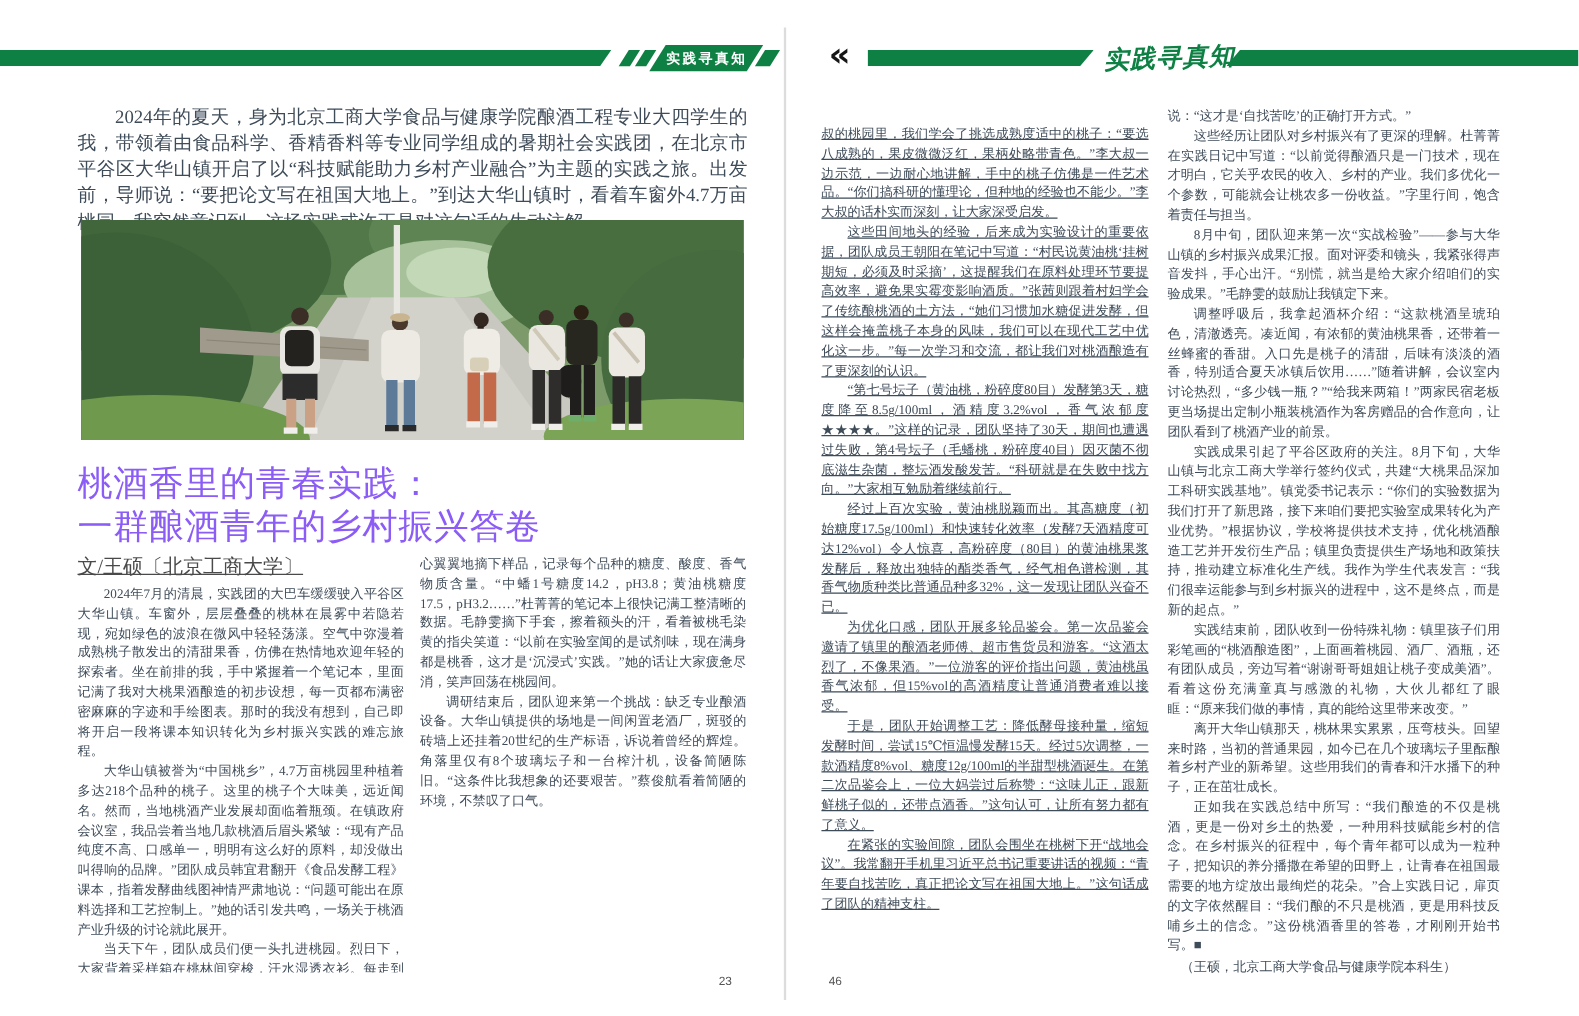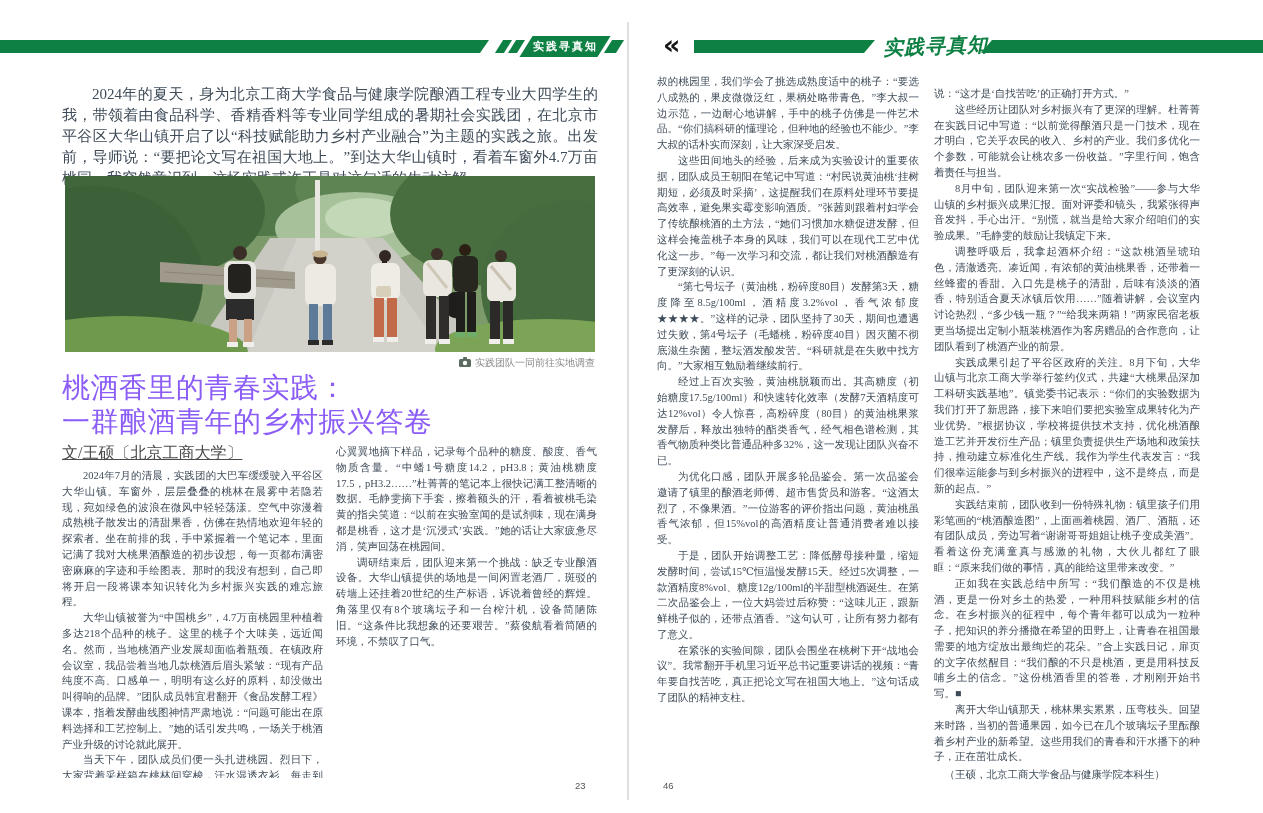--- a/index.html
+++ b/index.html
@@ -52,21 +52,21 @@
     font-size:28px; line-height:34px; color:#8b5cf6; letter-spacing:0.5px; font-weight:400;
   }
   .byline { position:absolute; left:62px; top:443px; font-size:16px; color:#4a4a4a;text-decoration:underline; }
   
   .col {
     position:absolute; text-align:justify; color:#3e4b58;
     font-size:10.5px; line-height:15.8px; overflow:hidden;
   }
   #lcol1 { left:62px;  top:468px; width:261px; height:310px; }
   #lcol2 { left:336px; top:444px; width:261px; height:310px; }
-  #rcol1 { left:657px; top:74px;  width:262px; height:698px; }
+  #rcol1 { left:657px; top:100px;  width:262px; height:698px;text-decoration:underline; }
   #rcol2 { left:934px; top:86px;  width:266px; height:698px; }
   .para { margin:0; }
   .ind { text-indent:2em; }
   .attribution { margin:2px 0 0 0; text-indent:1em; }
   .pagenum {
     position:absolute; top:780px; font-size:9.5px; color:#555;
     font-family:"Liberation Sans",sans-serif;
   }
   #pn-left { left:575px; } #pn-right { left:663px; }
 </style>
@@ -158,27 +158,20 @@
       <circle cx="436" cy="80" r="6" fill="#3a2e26"></circle>
       <rect x="422" y="86" width="29" height="40" rx="7" fill="#ece8e2"></rect>
       <line x1="426" y1="90" x2="446" y2="114" stroke="#c9c2b2" stroke-width="3"></line>
       <rect x="425" y="125" width="10" height="40" fill="#2b2a28"></rect>
       <rect x="438" y="125" width="10" height="40" fill="#2b2a28"></rect>
       <rect x="424" y="163" width="11" height="5" fill="#efeeea"></rect>
       <rect x="438" y="163" width="11" height="5" fill="#efeeea"></rect>
     </svg>
   </div>
 
-  <div class="caption">
-    <svg width="12" height="10" viewBox="0 0 12 10">
-      <rect x="0" y="2" width="12" height="8" rx="1.5" fill="#5c6b60"></rect>
-      <rect x="4" y="0" width="4" height="3" rx="1" fill="#5c6b60"></rect>
-      <circle cx="6" cy="6" r="2.2" fill="#ffffff"></circle>
-    </svg><span>实践团队一同前往实地调查</span>
-  </div>
 
   <div class="title">
     <div>桃酒香里的青春实践：</div>
     <div>一群酿酒青年的乡村振兴答卷</div>
   </div>
 
   <div class="byline">文/王硕〔北京工商大学〕</div>
 
   <div class="col" id="lcol1">
       <p class="para ind">2024年7月的清晨，实践团的大巴车缓缓驶入平谷区大华山镇。车窗外，层层叠叠的桃林在晨雾中若隐若现，宛如绿色的波浪在微风中轻轻荡漾。空气中弥漫着成熟桃子散发出的清甜果香，仿佛在热情地欢迎年轻的探索者。坐在前排的我，手中紧握着一个笔记本，里面记满了我对大桃果酒酿造的初步设想，每一页都布满密密麻麻的字迹和手绘图表。那时的我没有想到，自己即将开启一段将课本知识转化为乡村振兴实践的难忘旅程。</p>
@@ -200,22 +193,22 @@
       <p class="para ind">在紧张的实验间隙，团队会围坐在桃树下开“战地会议”。我常翻开手机里习近平总书记重要讲话的视频：“青年要自找苦吃，真正把论文写在祖国大地上。”这句话成了团队的精神支柱。</p>
     </div>
   <div class="col" id="rcol2">
     <div>
         <p class="para">说：“这才是‘自找苦吃’的正确打开方式。”</p>
         <p class="para ind">这些经历让团队对乡村振兴有了更深的理解。杜菁菁在实践日记中写道：“以前觉得酿酒只是一门技术，现在才明白，它关乎农民的收入、乡村的产业。我们多优化一个参数，可能就会让桃农多一份收益。”字里行间，饱含着责任与担当。</p>
         <p class="para ind">8月中旬，团队迎来第一次“实战检验”——参与大华山镇的乡村振兴成果汇报。面对评委和镜头，我紧张得声音发抖，手心出汗。“别慌，就当是给大家介绍咱们的实验成果。”毛静雯的鼓励让我镇定下来。</p>
         <p class="para ind">调整呼吸后，我拿起酒杯介绍：“这款桃酒呈琥珀色，清澈透亮。凑近闻，有浓郁的黄油桃果香，还带着一丝蜂蜜的香甜。入口先是桃子的清甜，后味有淡淡的酒香，特别适合夏天冰镇后饮用……”随着讲解，会议室内讨论热烈，“多少钱一瓶？”“给我来两箱！”两家民宿老板更当场提出定制小瓶装桃酒作为客房赠品的合作意向，让团队看到了桃酒产业的前景。</p>
         <p class="para ind">实践成果引起了平谷区政府的关注。8月下旬，大华山镇与北京工商大学举行签约仪式，共建“大桃果品深加工科研实践基地”。镇党委书记表示：“你们的实验数据为我们打开了新思路，接下来咱们要把实验室成果转化为产业优势。”根据协议，学校将提供技术支持，优化桃酒酿造工艺并开发衍生产品；镇里负责提供生产场地和政策扶持，推动建立标准化生产线。我作为学生代表发言：“我们很幸运能参与到乡村振兴的进程中，这不是终点，而是新的起点。”</p>
         <p class="para ind">实践结束前，团队收到一份特殊礼物：镇里孩子们用彩笔画的“桃酒酿造图”，上面画着桃园、酒厂、酒瓶，还有团队成员，旁边写着“谢谢哥哥姐姐让桃子变成美酒”。看着这份充满童真与感激的礼物，大伙儿都红了眼眶：“原来我们做的事情，真的能给这里带来改变。”</p>
+        <p class="para ind">离开大华山镇那天，桃林果实累累，压弯枝头。回望来时路，当初的普通果园，如今已在几个玻璃坛子里酝酿着乡村产业的新希望。这些用我们的青春和汗水播下的种子，正在茁壮成长。</p>
         <p class="para ind">正如我在实践总结中所写：“我们酿造的不仅是桃酒，更是一份对乡土的热爱，一种用科技赋能乡村的信念。在乡村振兴的征程中，每个青年都可以成为一粒种子，把知识的养分播撒在希望的田野上，让青春在祖国最需要的地方绽放出最绚烂的花朵。”合上实践日记，扉页的文字依然醒目：“我们酿的不只是桃酒，更是用科技反哺乡土的信念。”这份桃酒香里的答卷，才刚刚开始书写。■</p>
-        <p class="para ind">离开大华山镇那天，桃林果实累累，压弯枝头。回望来时路，当初的普通果园，如今已在几个玻璃坛子里酝酿着乡村产业的新希望。这些用我们的青春和汗水播下的种子，正在茁壮成长。</p>
       </div>
     <p class="para attribution">（王硕，北京工商大学食品与健康学院本科生）</p>
 
   </div>
 
   <div class="pagenum" id="pn-left">23</div>
   <div class="pagenum" id="pn-right">46</div>
 
 </div>
 

